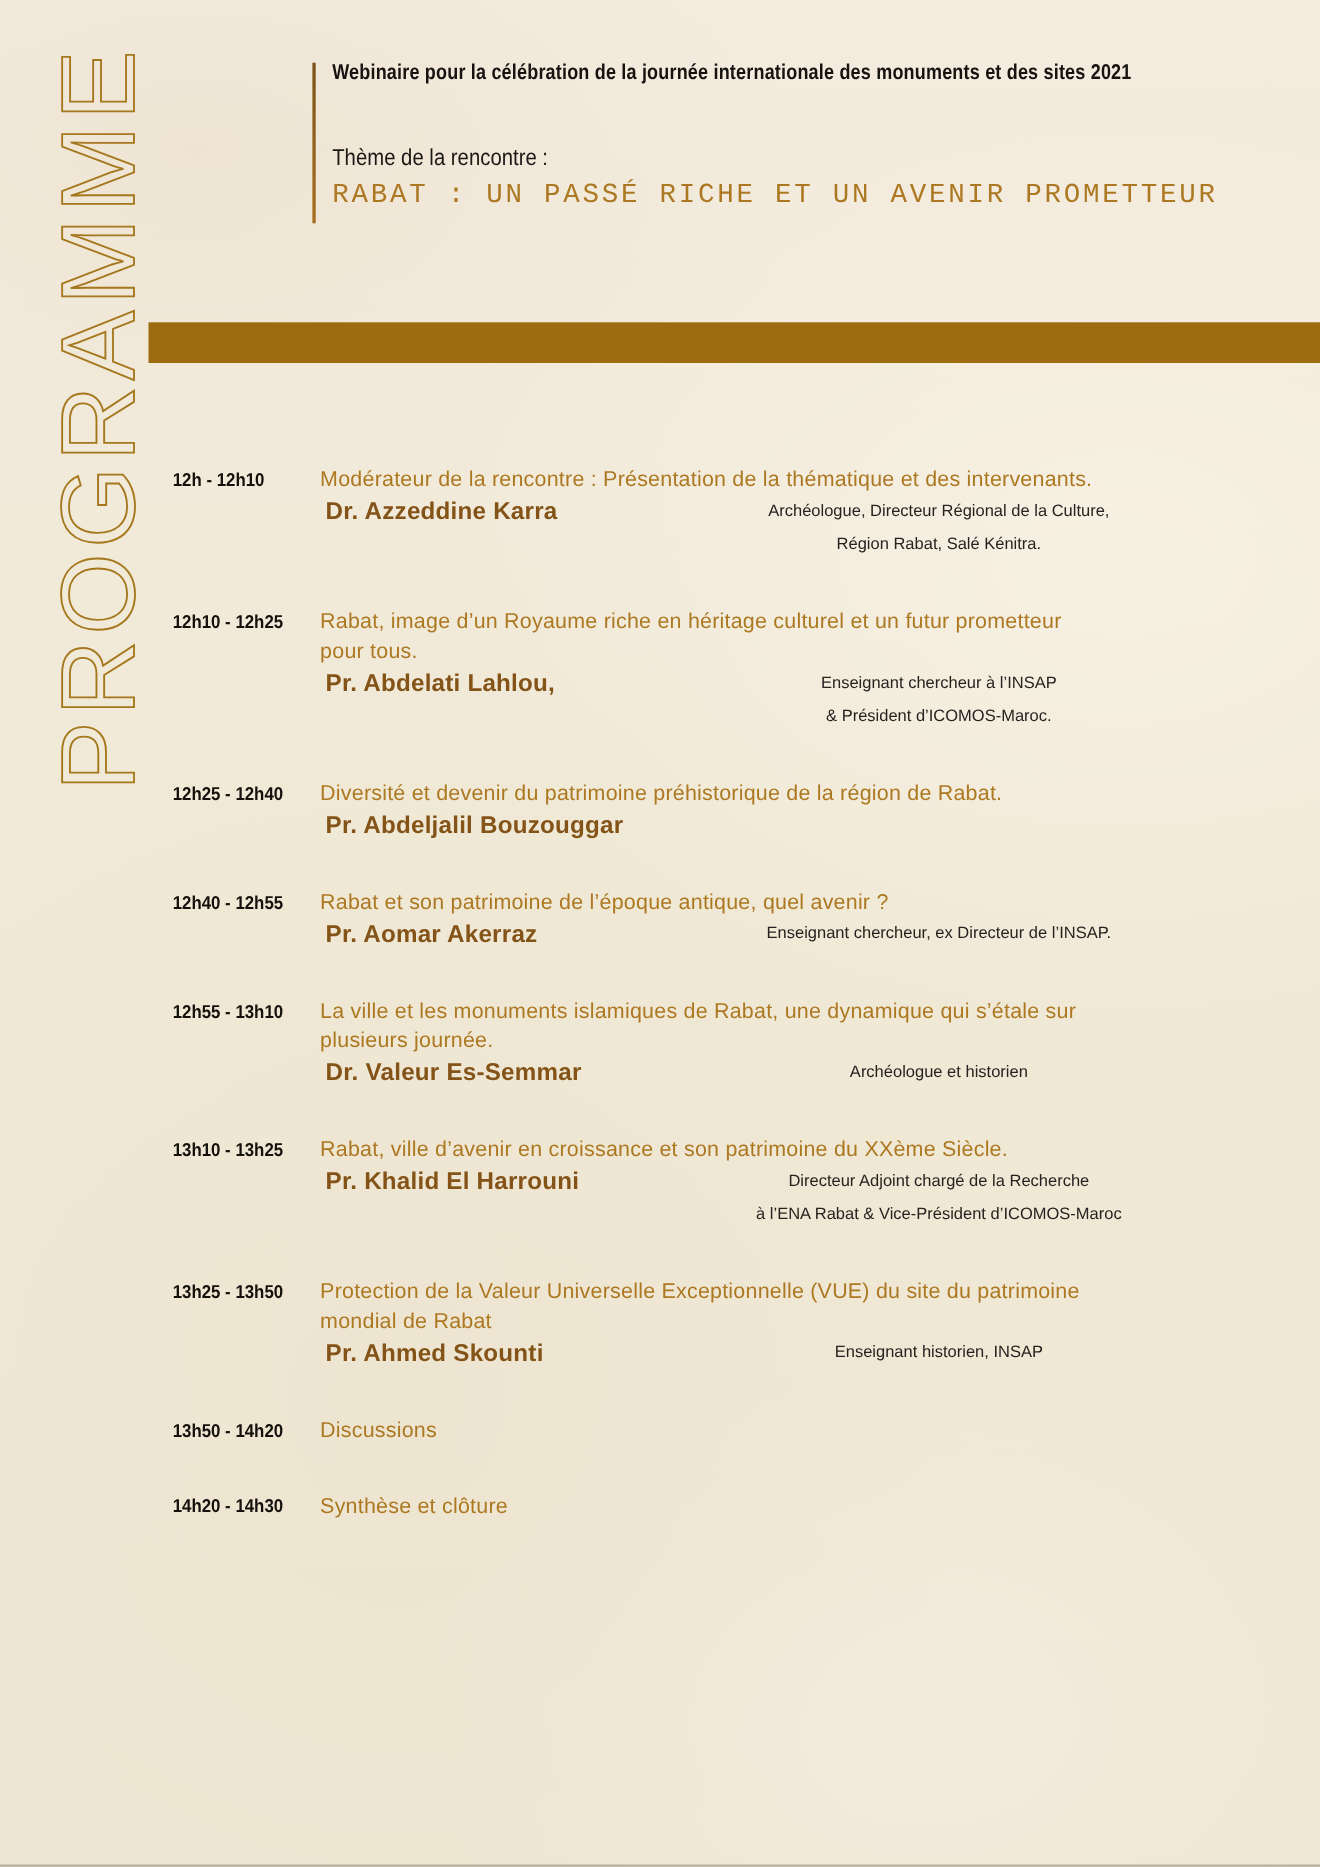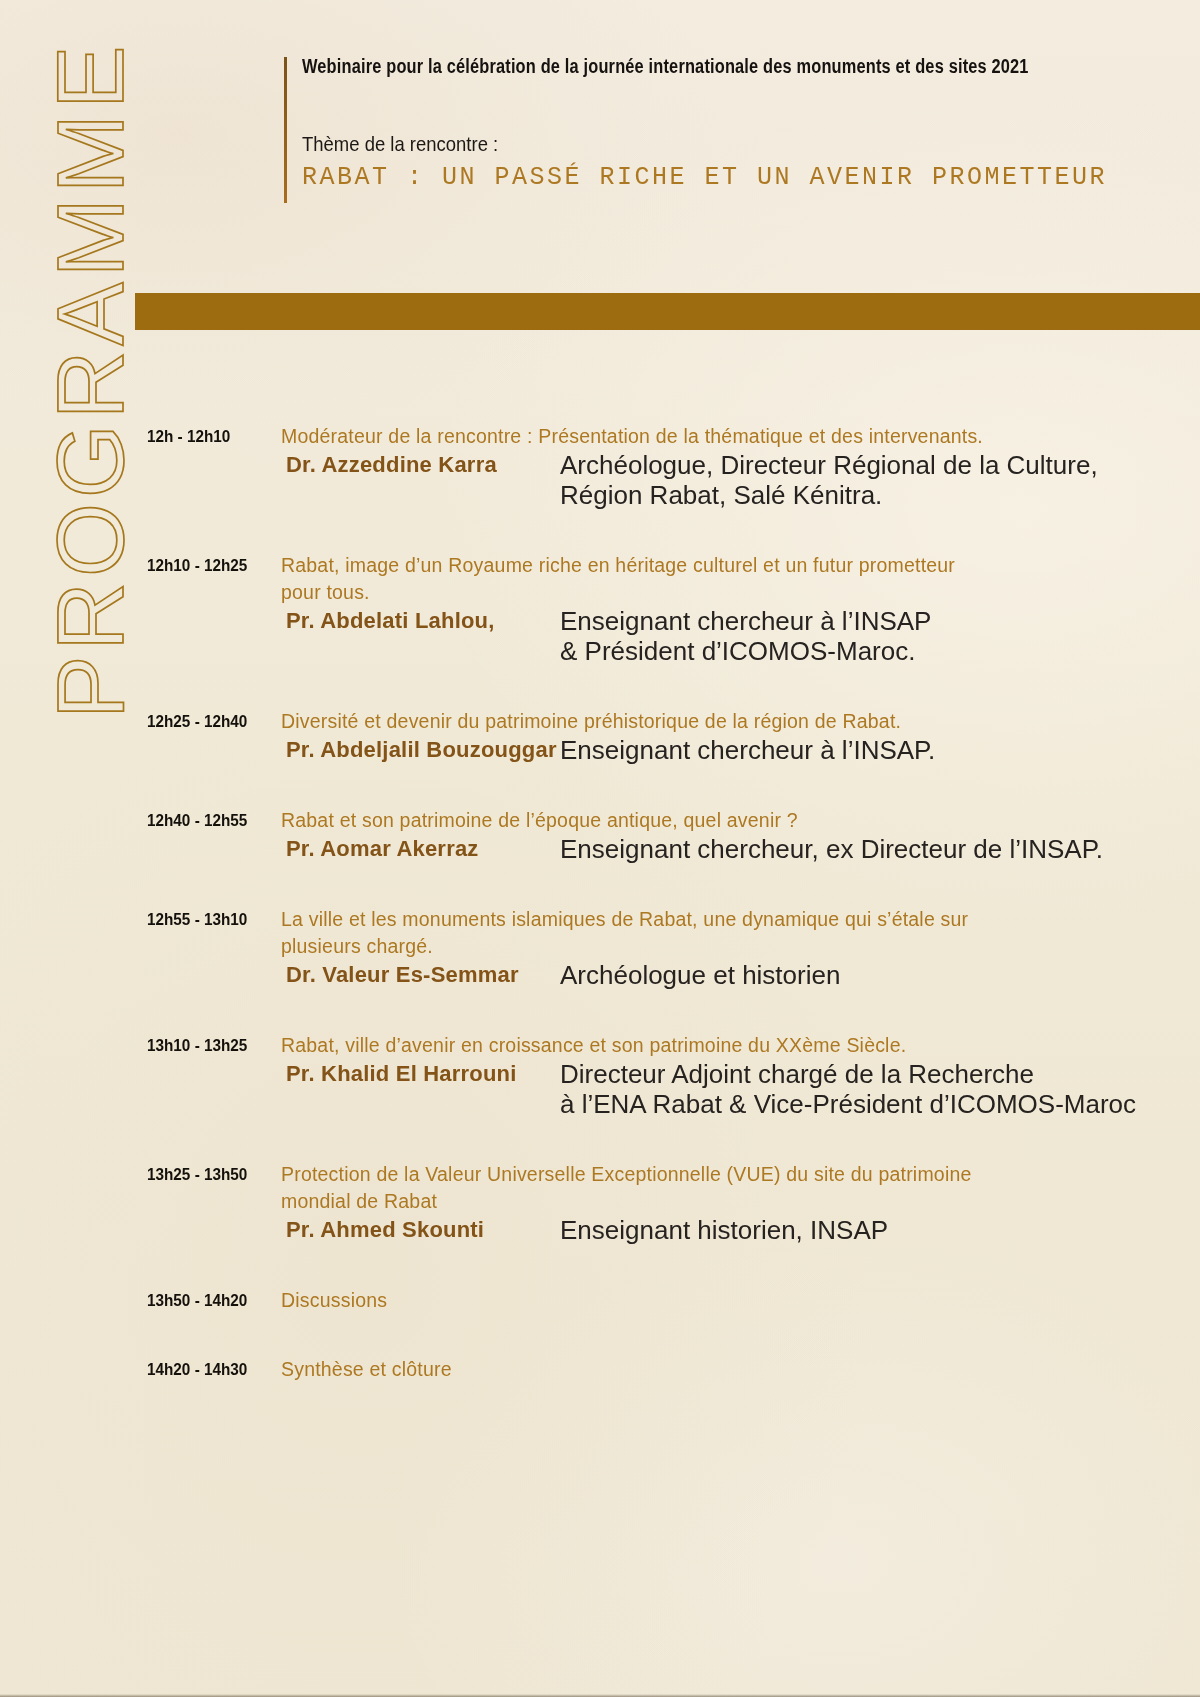--- a/index.html
+++ b/index.html
@@ -93,21 +93,21 @@
   .divider-bar{
     position:absolute;
     left:135px;top:293px;
     width:1065px;height:37px;
     background:var(--bar-gold,#9d6b10);
   }
 
   
   .schedule{
     position:absolute;
-    left:147px;top:423px;
+    left:157px;top:423px;
     width:980px;
   }
   .schedule-item{
     display:grid;
     grid-template-columns:118px 1fr;
     margin-bottom:42px;
   }
   .time{
     font-size:17px;
     font-weight:700;
@@ -133,23 +133,24 @@
   .speaker-name{
     font-size:22px;
     font-weight:700;
     color:var(--speaker-brown,#835317);
     line-height:30px;
     white-space:nowrap;
     letter-spacing:.2px;
     margin-left:21px;
   }
   .speaker-role{
-    font-size:26px;
+    font-size:15px;
     color:#262220;
     line-height:30px;
+    text-align:center;
   }
   .role-line{white-space:nowrap;}
 </style>
 </head>
 <body>
 
 <div class="page">
 
   <div class="programme">PROGRAMME</div>
 
@@ -196,23 +197,20 @@
         </div>
       </div>
       <div class="schedule-item">
         <div class="time">12h25 - 12h40</div>
         <div class="content">
           <div class="title">
             <div class="title-line">Diversité et devenir du patrimoine préhistorique de la région de Rabat.</div>
           </div>
           <div class="speaker-row">
             <div class="speaker-name">Pr. Abdeljalil Bouzouggar</div>
-            <div class="speaker-role">
-              <div class="role-line">Enseignant chercheur à l’INSAP.</div>
-            </div>
           </div>
         </div>
       </div>
       <div class="schedule-item">
         <div class="time">12h40 - 12h55</div>
         <div class="content">
           <div class="title">
             <div class="title-line">Rabat et son patrimoine de l’époque antique, quel avenir ?</div>
           </div>
           <div class="speaker-row">
@@ -221,21 +219,21 @@
               <div class="role-line">Enseignant chercheur, ex Directeur de l’INSAP.</div>
             </div>
           </div>
         </div>
       </div>
       <div class="schedule-item">
         <div class="time">12h55 - 13h10</div>
         <div class="content">
           <div class="title">
             <div class="title-line">La ville et les monuments islamiques de Rabat, une dynamique qui s’étale sur</div>
-            <div class="title-line">plusieurs chargé.</div>
+            <div class="title-line">plusieurs journée.</div>
           </div>
           <div class="speaker-row">
             <div class="speaker-name">Dr. Valeur Es-Semmar</div>
             <div class="speaker-role">
               <div class="role-line">Archéologue et historien</div>
             </div>
           </div>
         </div>
       </div>
       <div class="schedule-item">

